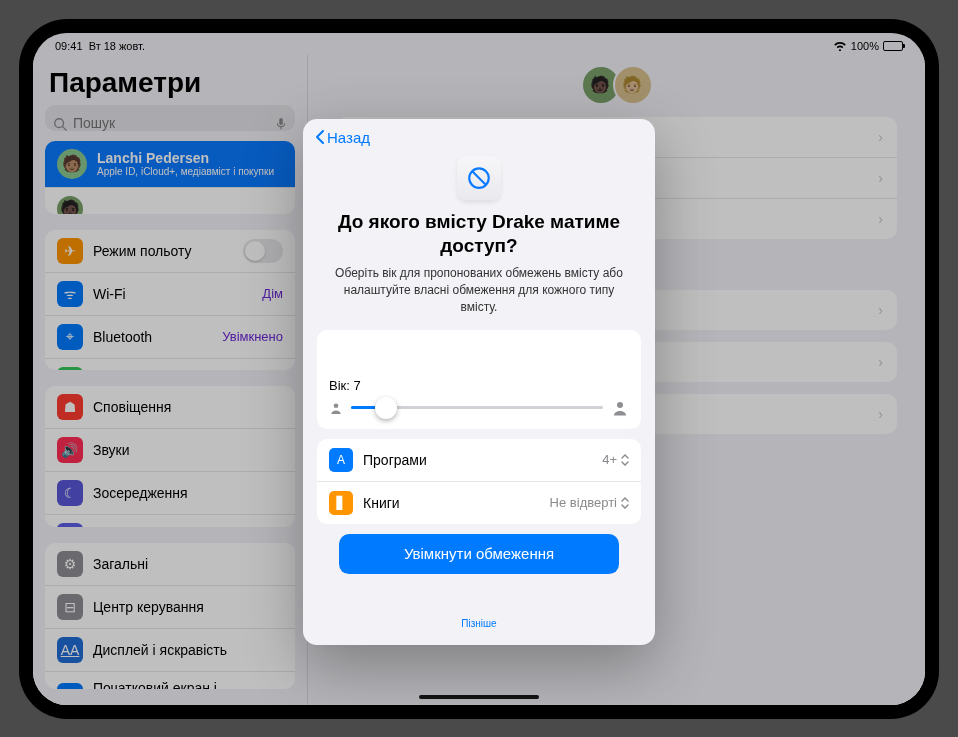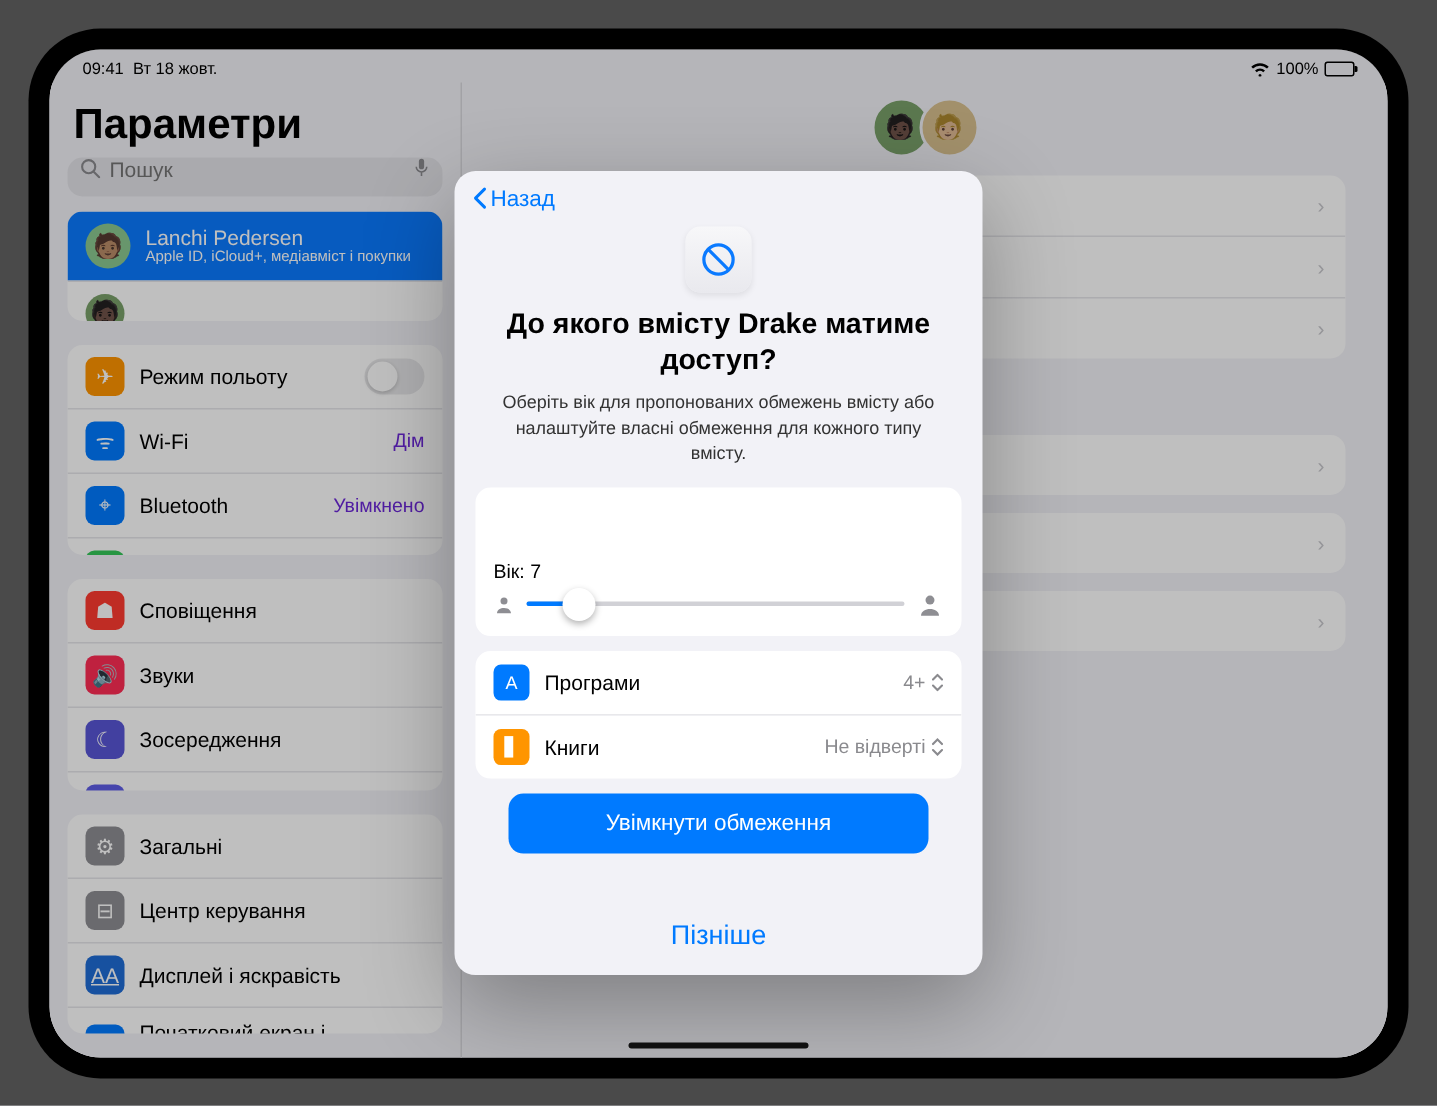--- a/index.html
+++ b/index.html
@@ -17,21 +17,21 @@
   .battery-icon { width: 20px; height: 10px; border: 1px solid #000; border-radius: 2px; position: relative; }
   .battery-icon::after { content: ""; position: absolute; right: -3px; top: 2px; width: 2px; height: 4px; background: #000; border-radius: 0 1px 1px 0; }
   .battery-fill { background: #000; width: 100%; height: 100%; border-radius: 1px; }
 
   .content { display: flex; height: 100%; padding-top: 22px; }
 
   
   .sidebar { width: 275px; background: #f2f2f7; border-right: 1px solid #d9d9de; display: flex; flex-direction: column; overflow-y: auto; }
   .sidebar-title { font-size: 28px; font-weight: 700; padding: 12px 16px 6px; }
   .search {
-    margin: 0 12px 10px; background: #e3e3e9; border-radius: 10px; height: 32px; display: flex; align-items: flex-start; padding: 0 8px; gap: 6px; color: #8a8a8e;
+    margin: 0 12px 10px; background: #e3e3e9; border-radius: 10px; height: 32px; display: flex; align-items: flex-end; padding: 0 8px; gap: 6px; color: #8a8a8e;
   }
   .search input { border: none; background: transparent; flex: 1; font-size: 14px; color: #000; outline: none; }
   .search svg { flex-shrink: 0; }
 
   .section { background: #fff; border-radius: 10px; margin: 0 12px 16px; overflow: hidden; }
   .row { display: flex; align-items: center; padding: 8px 12px; gap: 10px; min-height: 38px; border-top: 1px solid #e6e6ea; position: relative; }
   .row:first-child { border-top: none; }
   .row .label { flex: 1; font-size: 14px; }
   .row .value { font-size: 13px; color: #6d28d9; }
   .row.selected { background: #0a7aff; color: #fff; }
@@ -82,21 +82,21 @@
   .track { height: 3px; background: #d1d1d6; width: 100%; border-radius: 2px; position: relative; }
   .track-fill { position: absolute; left: 0; height: 100%; background: #007aff; border-radius: 2px; width: 14%; }
   .thumb { position: absolute; left: 14%; width: 22px; height: 22px; background: #fff; border-radius: 50%; box-shadow: 0 2px 5px rgba(0,0,0,.3); transform: translateX(-50%); }
 
   .modal-item { display: flex; align-items: center; padding: 9px 12px; gap: 10px; border-top: 1px solid #e6e6ea; font-size: 14px; }
   .modal-item:first-child { border-top: none; }
   .modal-item .icon-sq { width: 24px; height: 24px; border-radius: 5px; font-size: 12px; }
   .modal-item .val { margin-left: auto; color: #8a8a8e; font-size: 13px; display: flex; align-items: center; gap: 4px; }
 
   .primary-btn { margin: 10px 36px 0; background: #007aff; color: #fff; border-radius: 10px; height: 40px; display: flex; align-items: center; justify-content: center; font-size: 15px; font-weight: 500; }
-  .later { text-align: center; color: #007aff; font-size: 18px; padding: 12px 0 0; margin-top: 32px; }
+  .later { text-align: center; color: #007aff; font-size: 10px; padding: 12px 0 0; margin-top: 32px; }
 
   .home-ind { position: absolute; bottom: 6px; left: 50%; transform: translateX(-50%); width: 120px; height: 4px; background: #000; border-radius: 4px; opacity: .9; z-index: 40; }
 </style>
 </head>
 <body>
 
 <div class="device">
   <div class="screen">
 
     <div class="statusbar">
@@ -125,21 +125,21 @@
           <svg width="12" height="14" viewBox="0 0 12 16">
               <rect x="4" y="1" width="4" height="8" rx="2" fill="#8a8a8e"></rect>
               <path d="M2 7a4 4 0 008 0M6 11v3" stroke="#8a8a8e" stroke-width="1.2" fill="none"></path>
             </svg>
         </div>
 
         <div class="section">
           <div class="row account-row selected">
             <span class="avatar">🧑🏽</span>
             <span class="text">
-              <span class="label" style="font-weight:400">Lanchi Pedersen</span>
+              <span class="label" style="font-weight:700">Lanchi Pedersen</span>
               <span class="sub">Apple ID, iCloud+, медіавміст і покупки</span>
             </span>
           </div>
           <div class="row">
             <span class="avatar small" style="background:#7aa06a">🧑🏿</span>
           </div>
         </div>
 
         <div class="section" id="sec1">
             <div class="row">

